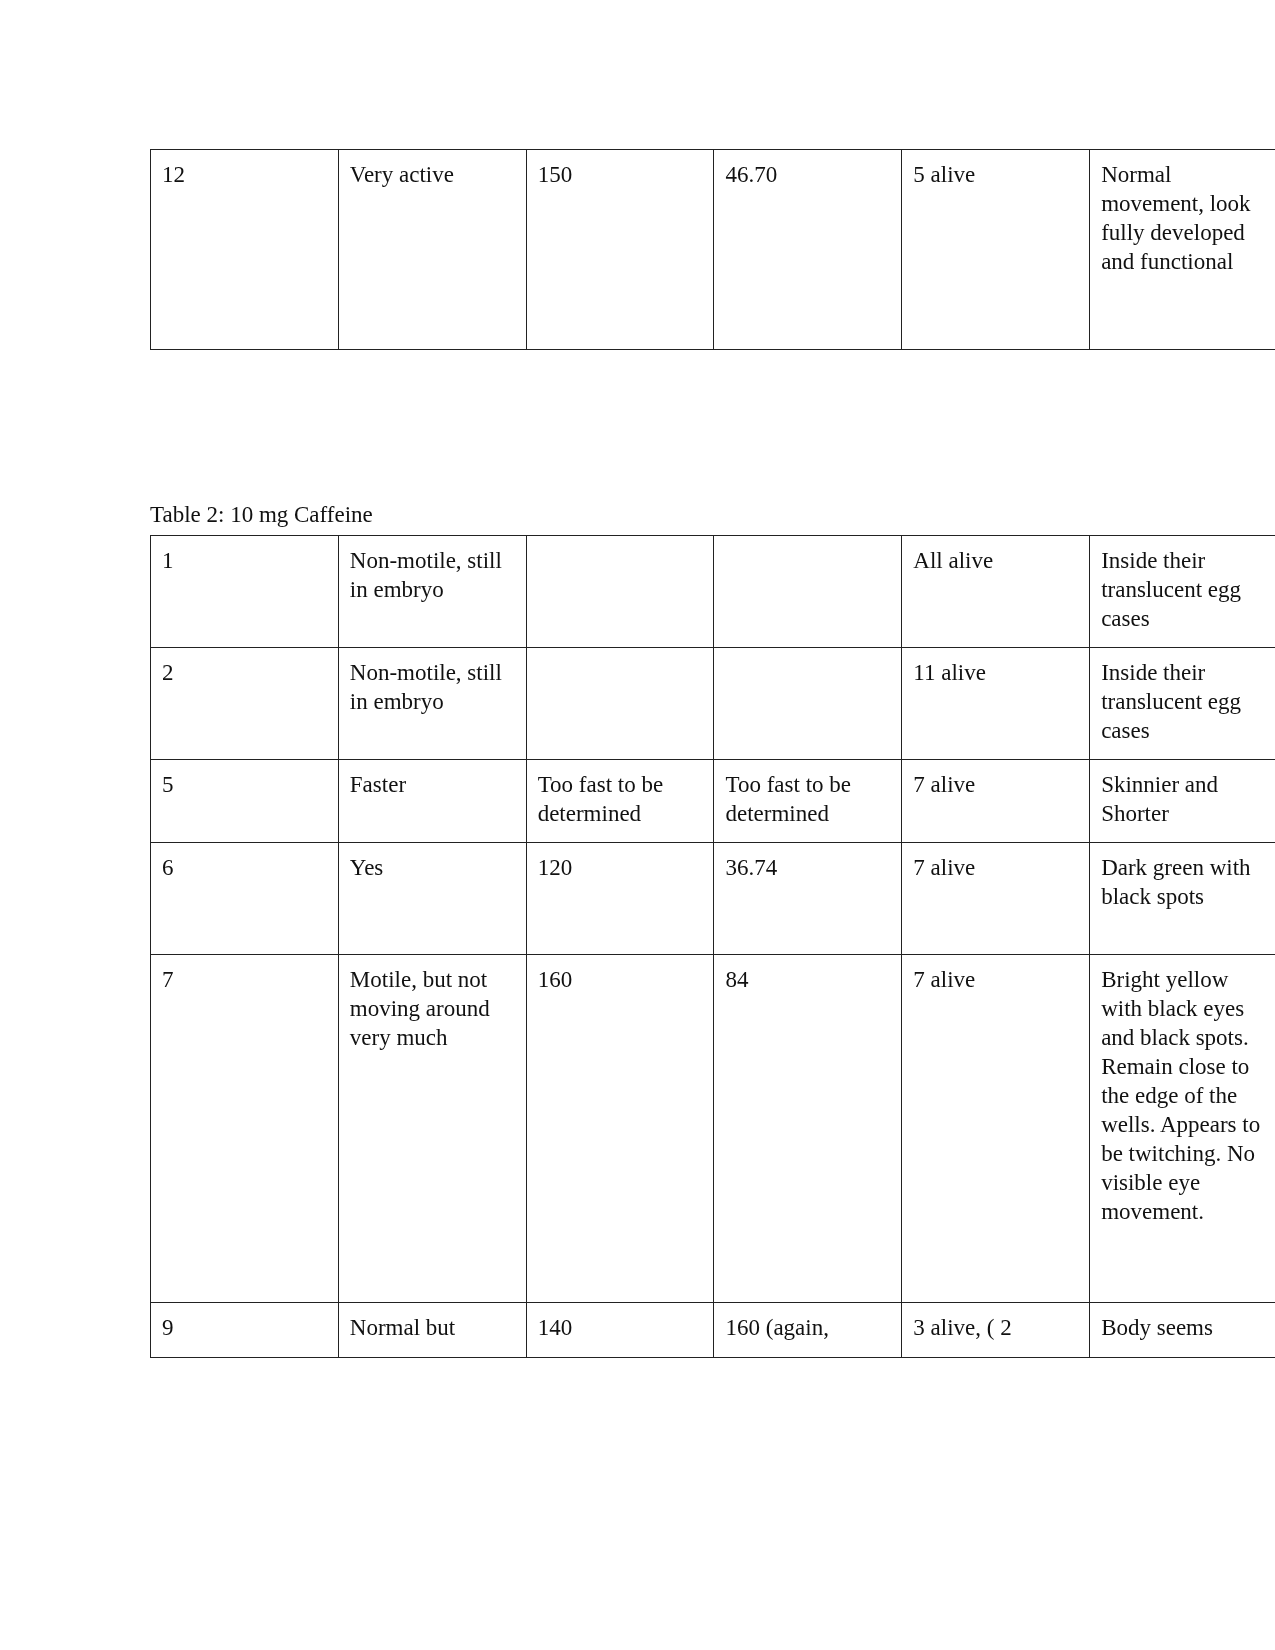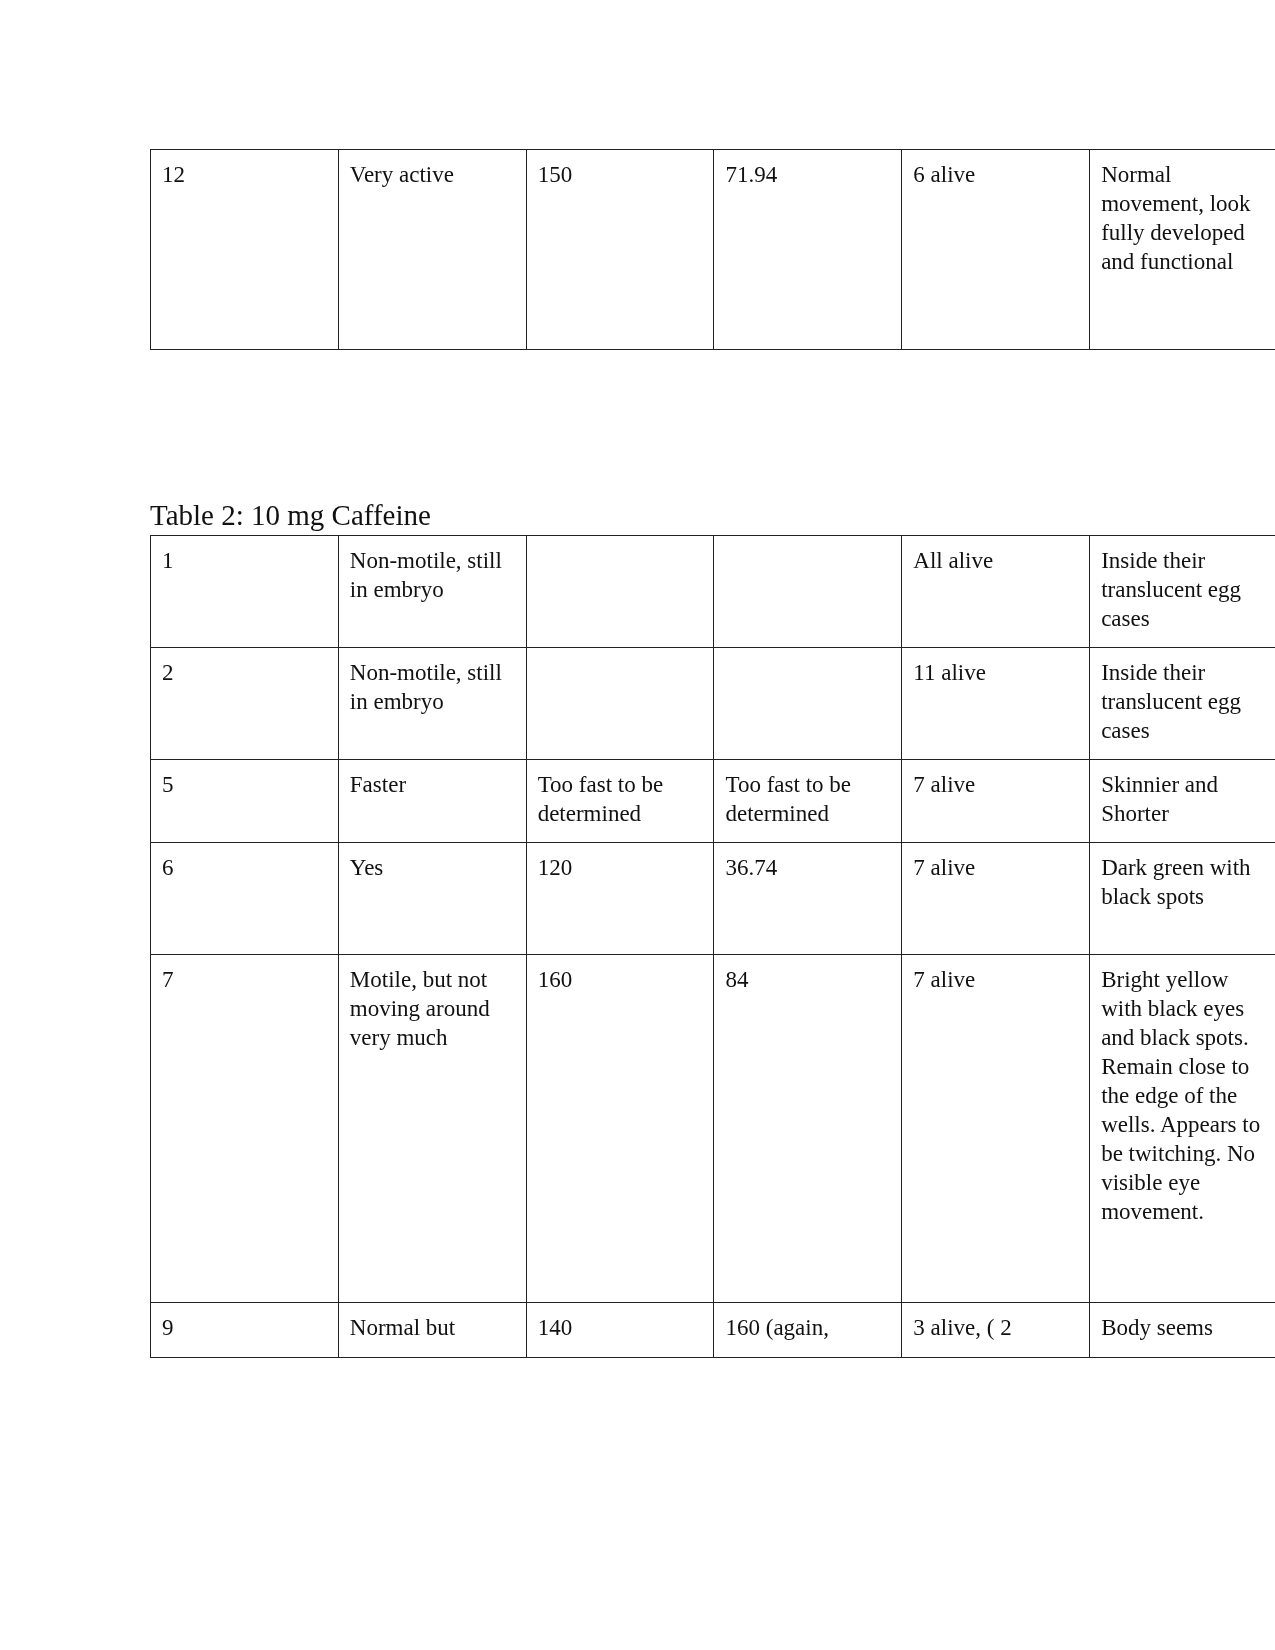--- a/index.html
+++ b/index.html
@@ -4,21 +4,21 @@
 <style>
   html, body { margin: 0; padding: 0; background: #ffffff; }
   body { width: 1275px; height: 1650px; position: relative; overflow: hidden;
          font-family: "Liberation Serif", "DejaVu Serif", serif; color: #111; }
   .tbl { position: absolute; left: 150px; width: 1128px; border-collapse: collapse; table-layout: fixed; }
   .tbl td { border: 1.6px solid #222; vertical-align: top; font-size: 23px; line-height: 29px;
             padding: 10px 11px 8px 11px; word-wrap: break-word; overflow-wrap: anywhere; }
   .tbl col { width: 161px; }
   #t1 { top: 149px; }
   #t2 { top: 535px; }
-  .caption { position: absolute; left: 150px; top: 501px; font-size: 29px; line-height: 28px; }
+  .caption { position: absolute; left: 150px; top: 501px; font-size: 23px; line-height: 28px; }
   .r1a td { height: 181px; }
   .r1b td { height: 63px; }
   .r2h td { height: 93px; }
   .r2a td { height: 93px; }
   .r2b td { height: 93px; }
   .r2c td { height: 64px; }
   .r2d td { height: 93px; }
   .r2e td { height: 329px; }
   .r2f td { height: 36px; }
 </style>
@@ -32,22 +32,22 @@
       <col>
       <col>
       <col>
       <col>
     </colgroup>
   <tbody>
       <tr class="r1a">
     <td>12</td>
     <td>Very active</td>
     <td>150</td>
-    <td>71.94</td>
-    <td>6 alive</td>
+    <td>46.70</td>
+    <td>5 alive</td>
     <td>Normal movement, look fully developed and functional</td>
   </tr>
 </tbody>
   </table>
 
 <div class="caption">Table 2: 10 mg Caffeine</div>
 
 <table class="tbl" id="t2">
   <colgroup>
       <col>

